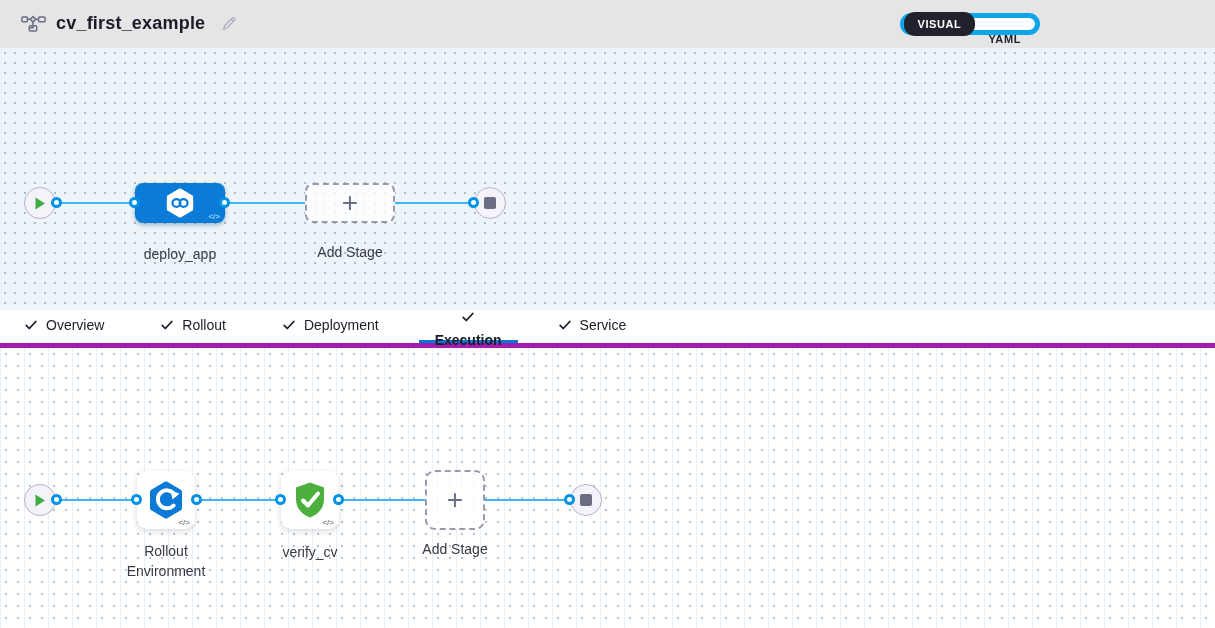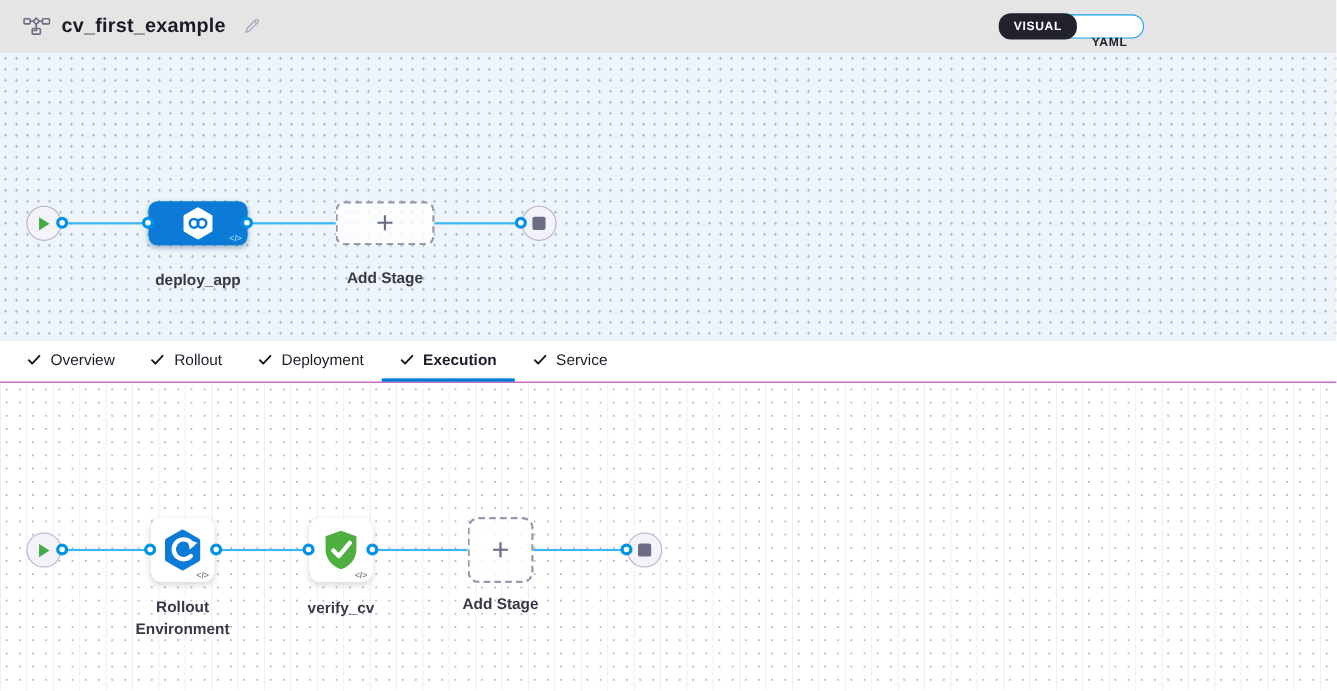--- a/index.html
+++ b/index.html
@@ -6,21 +6,21 @@
   html,body { width:1215px; height:628px; overflow:hidden;
     font-family:"Liberation Sans", sans-serif; background:#fff; }
 
   
   .header { height:48px; background:#e5e5e5; border-bottom:1px solid #e4e4ea;
     display:flex; align-items:center; padding:0 20px; }
   .header-left { display:flex; align-items:center; gap:10px; flex:1; }
   .pipeline-icon { color:#6b6d85; display:flex; }
   .page-title { font-size:18px; font-weight:700; color:#1b1b28; letter-spacing:.2px; }
   .pencil-btn { margin-left:6px; display:flex; cursor:pointer; color:#b0abc4; }
-  .view-toggle { display:flex; align-items:center; border:1px solid #0ea5e9;
+  .view-toggle { display:flex; align-items:center; border:5px solid #0ea5e9;
     border-radius:12px; height:22px; background:#fff; margin-right:155px; }
   .toggle-seg { font-size:11px; font-weight:700; letter-spacing:.6px;
     padding:0 14px; height:22px; line-height:21px; border-radius:11px; cursor:pointer;margin-top:33px; }
   .toggle-seg.active { background:#22222e; color:#fff; margin:-1px; height:24px; line-height:24px; }
   .toggle-seg.inactive { color:#22222e; }
 
   
   .canvas1 { position:relative; height:262px; background-color:#edf5fa;
     background-image: radial-gradient(circle, #aabccb 1px, rgba(0,0,0,0) 1.3px);
     background-size:10px 10px; }
@@ -49,29 +49,29 @@
   .add-node { position:absolute; border:2px dashed #9b97ad; border-radius:8px;
     background:rgba(255,255,255,.8); display:flex; align-items:center;
     justify-content:center; cursor:pointer; }
   .plus-glyph { font-size:28px; font-weight:300; color:#6b6d85; line-height:1; }
 
   .step-card { position:absolute; width:58px; height:58px; background:#fff;
     border-radius:10px; box-shadow:0 2px 6px rgba(40,41,61,.18);
     display:flex; align-items:center; justify-content:center; cursor:pointer; }
 
   .node-label { position:absolute; width:120px; text-align:center; font-size:14px;
-    line-height:20px; color:#383946;font-weight:bold; }
+    line-height:20px; color:#383946; }
   .node-label.wrap { width:110px; left:0; }
 
   
-  .tabbar { height:38px; background:#fff; border-bottom:1px solid #a21caf;
-    display:flex; align-items:stretch; padding-left:8px; }
+  .tabbar { height:38px; background:#fff; border-bottom:5px solid #a21caf;
+    display:flex; align-items:stretch; padding-left:8px; gap:24px; }
   .tab { display:flex; align-items:center; gap:8px; padding:0 16px; font-size:14px;
     color:#1c1c28; cursor:pointer; border-bottom:3px solid rgba(0,0,0,0); }
-  .tab.active { font-weight:700; border-bottom-color:#0278d5; }
+  .tab.active { font-weight:700; border-bottom-color:#0278d5;flex-direction:column; }
   .check-icon { display:flex; }
 </style>
 </head>
 <body>
 
 <div class="header">
   <div class="header-left">
     <span class="pipeline-icon">
       <svg width="26" height="22" viewBox="0 0 28 22" fill="none" stroke="#6b6d85" stroke-width="1.6">
         <rect x="2" y="3.5" width="6" height="5" rx="1"></rect>

